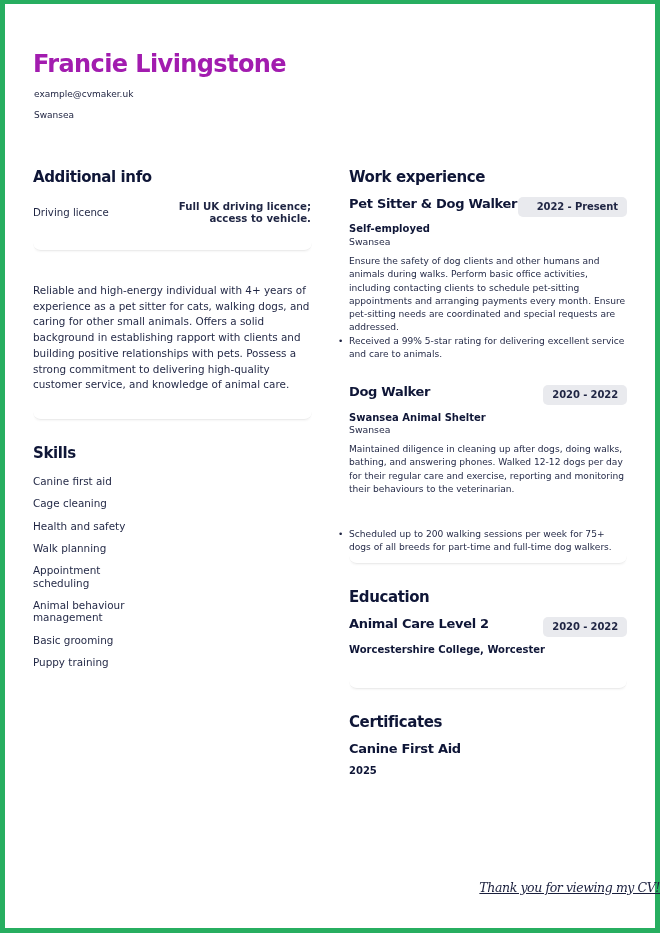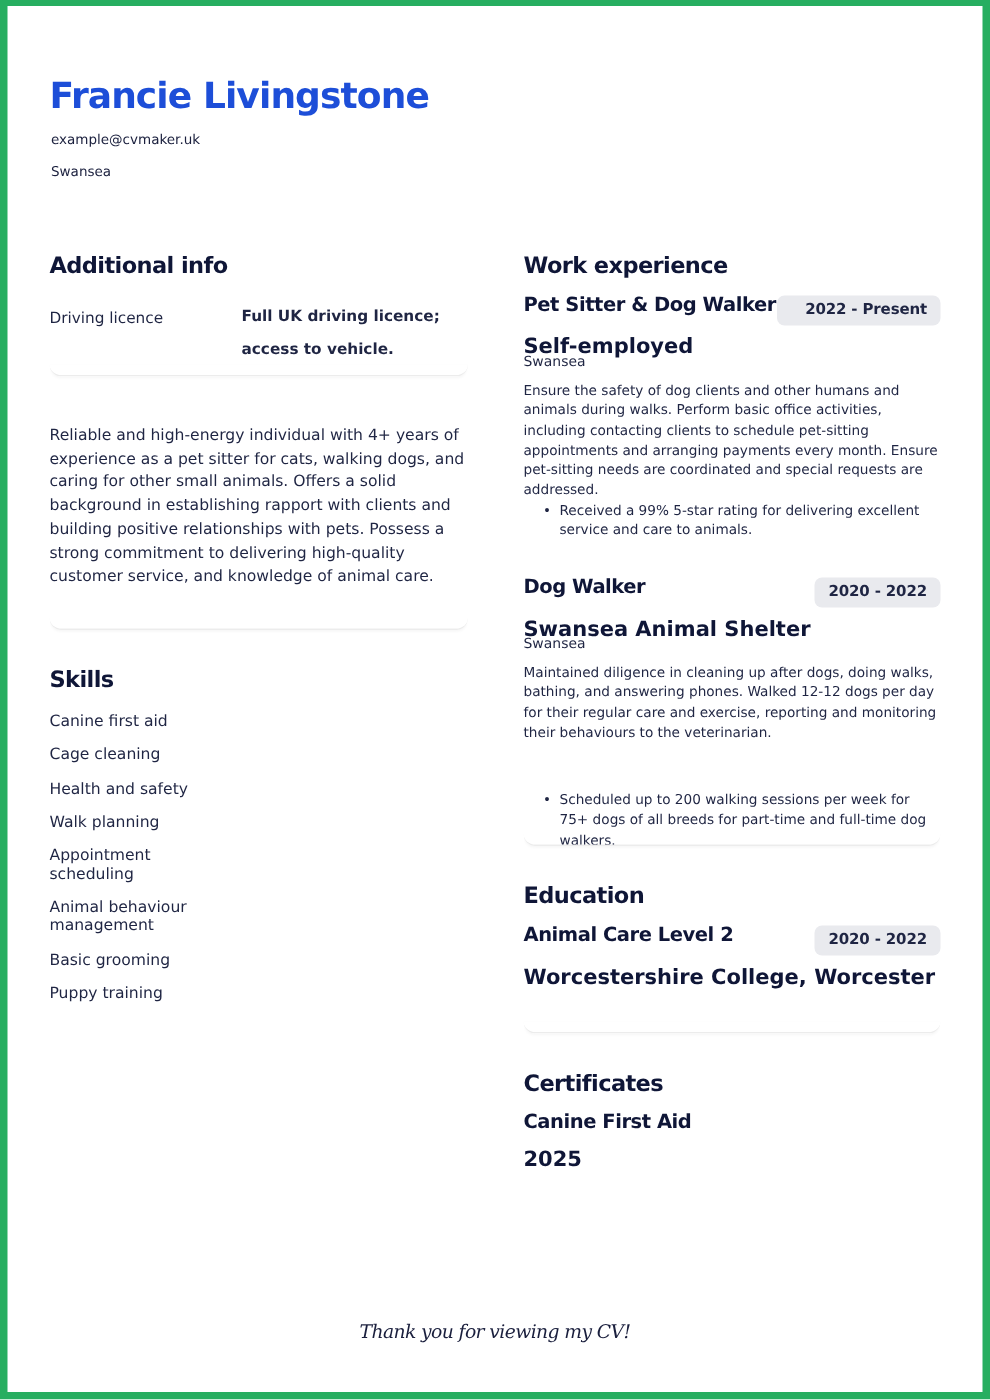--- a/index.html
+++ b/index.html
@@ -13,63 +13,63 @@
     position: absolute; left: 0; top: 0; width: 660px; height: 933px;
     border: 5px solid #27ae60;
     border-top-width: 4px;
     border-bottom-width: 5px;
     background: #ffffff;
   }
   .name {
     position: absolute; left: 33px; top: 50px;
     font-family: "DejaVu Sans", sans-serif;
     font-weight: bold; font-size: 24px; letter-spacing: -0.6px;
-    color: #1d4ed8;
+    color: #a21caf;
   }
   .contact { position: absolute; left: 34px; font-size: 9px; color: #1a1f3d; }
   .email { top: 89px; text-align: right; }
   .city { top: 110px; }
 
   .h2 {
     position: absolute; font-weight: bold; font-size: 15px; letter-spacing: -0.4px; color: #0f1637;
   }
   .body-text { font-size: 10.4px; line-height: 15.7px; color: #1f2543; }
   .rt-text { font-size: 9.1px; line-height: 13.3px; color: #1f2543; }
 
   .divider {
     position: absolute; height: 8px;
     border-bottom: 1px solid #ececec;
     border-radius: 0 0 8px 8px;
     box-shadow: 0 2px 2px -1px rgba(0,0,0,0.04);
   }
 
   .ai-label { position: absolute; left: 33px; top: 207px; font-size: 10.2px; color: #1f2543; }
-  .ai-value { position: absolute; right: 349px; top: 201px; width: 150px; font-size: 10.2px; font-weight: bold; line-height: 22px; color: #1f2543; }
+  .ai-value { position: absolute; right: 349px; top: 201px; width: 150px; text-align: right; font-size: 10.2px; font-weight: bold; line-height: 12px; color: #1f2543; }
 
   .summary { position: absolute; left: 33px; top: 283px; width: 285px; }
 
   .skills { position: absolute; left: 33px; top: 475px; list-style: none; }
   .skills li { font-size: 10.4px; line-height: 12.5px; color: #1f2543; margin-bottom: 9.8px; width: 120px; }
 
   .job-title { position: absolute; left: 349px; font-weight: bold; font-size: 13px; letter-spacing: -0.3px; color: #0f1637; }
   .badge {
     position: absolute; right: 33px; height: 20px; padding: 0 9px;
     background: #e9eaee; border-radius: 5px;
     font-size: 10px; line-height: 20px; color: #1f2543; font-weight: bold; letter-spacing: -0.1px;
   }
-  .employer { position: absolute; left: 349px; font-size: 14px; font-weight: bold; color: #0f1637; }
+  .employer { position: absolute; left: 349px; font-size: 10px; font-weight: bold; color: #0f1637; }
   .loc { position: absolute; left: 349px; font-size: 9.3px; color: #1f2543; }
   .desc { position: absolute; left: 349px; width: 278px; }
   .bullets { position: absolute; left: 349px; width: 278px; list-style: none; }
-  .bullets li { position: relative; margin-left: 24px; }
+  .bullets li { position: relative; }
   .bullets li::before { content: "•"; position: absolute; left: -11px; top: 0; font-size: 9px; }
 
   .footer {
-    position: absolute; left: 0; width: 660px; top: 880px; text-align: center;
-    font-family: "DejaVu Serif", serif; font-style: italic; font-size: 12.5px; color: #1a1f3d; letter-spacing: -0.4px;
+    position: absolute; left: 0; width: 660px; top: 880px; text-align: right;
+    font-family: "DejaVu Serif", serif; font-style: italic; font-size: 12.5px; color: #1a1f3d; letter-spacing: -0.4px; text-decoration: underline;
   }
 </style>
 </head>
 <body>
 
 <div class="frame"></div>
 
 <div class="name">Francie Livingstone</div>
 <div class="contact email">example@cvmaker.uk</div>
 <div class="contact city">Swansea</div>

